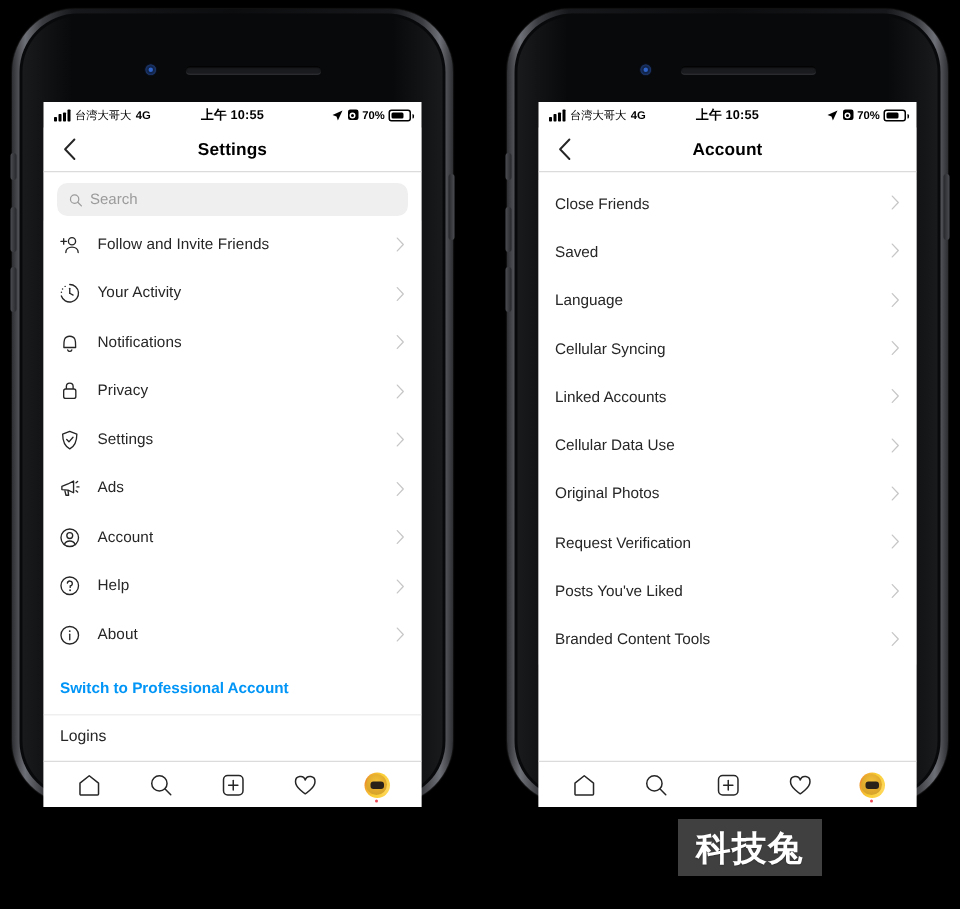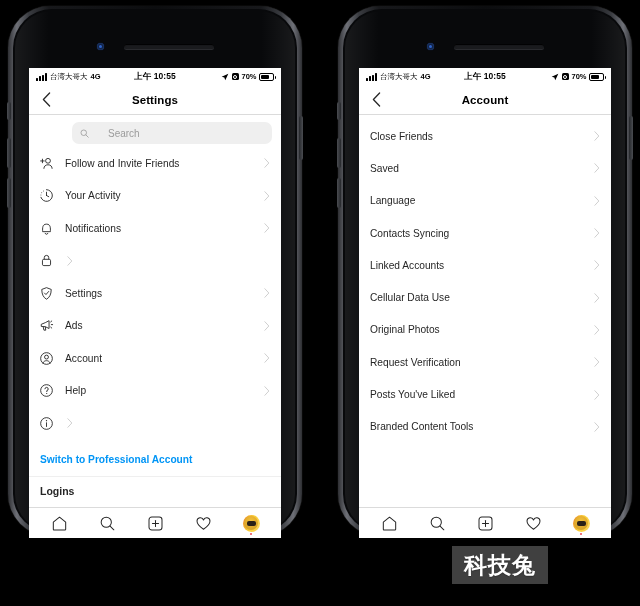--- a/index.html
+++ b/index.html
@@ -92,42 +92,42 @@
   .nav-back { position:absolute; left:8px; top:50%; transform:translateY(-50%);
               width:18px; height:18px; display:flex; align-items:center; justify-content:center; }
   .nav-title { font-size:11.5px; font-weight:bold; color:#000; letter-spacing:.1px; }
 
   
   .content { flex:1 1 auto; overflow:hidden; background:#fff; position:relative; }
 
   .searchwrap { padding:7px 9px 3px 9px; }
   .searchbox {
     height:22px; background:#efefef; border-radius:7px;
-    display:flex; align-items:center; gap:19px; padding:0 8px;margin-left:34px;
+    display:flex; align-items:center; gap:5px; padding:0 8px;
   }
   .searchbox .ph { font-size:10px; color:#9b9b9b; }
 
   .row {
     height:32.5px; display:flex; align-items:center; padding:0 9px;
     position:relative; background:#fff;
   }
   .row .ico { width:17px; height:17px; flex:0 0 17px; display:flex; align-items:center; justify-content:center; margin-right:10px; }
   .row .lbl { font-size:10.2px; color:#262626; flex:1; letter-spacing:.05px; }
   .row .chev { width:10px; height:10px; display:flex; align-items:center; justify-content:center; }
 
   .row-plain { height:32.3px; display:flex; align-items:center; padding:0 11px; background:#fff; }
   .row-plain .lbl { font-size:10.2px; color:#262626; flex:1; }
 
   .link-row { padding:9px 11px 9px 11px; }
   .link-row .lnk { font-size:10.2px; color:#0095f6; font-weight:600; }
 
   .divider { height:1px; background:#efefef; margin:0 0 0 0; }
 
   .logins-row { padding:4px 11px 0 11px; }
-  .logins-row .lbl { font-size:10.5px; color:#262626; font-weight:bold;text-align:right; }
+  .logins-row .lbl { font-size:10.5px; color:#262626; font-weight:normal;text-align:right; }
 
   
   .tabbar {
     flex:0 0 31px; height:31px; border-top:1px solid #dbdbdb;
     display:flex; align-items:center; justify-content:space-around;
     background:#fff; padding:0 6px;
   }
   .tab { width:26px; height:24px; display:flex; align-items:center; justify-content:center; }
   .avatar-ring {
     width:17px; height:17px; border-radius:50%; padding:1.5px;
@@ -271,20 +271,21 @@
           </span>
         </div>
 
         <div class="row">
           <span class="ico">
             <svg width="15" height="15" viewBox="0 0 20 20">
               <rect x="4.6" y="8.4" width="10.8" height="8.4" rx="1.8" stroke="#262626" stroke-width="1.2" fill="none"></rect>
               <path d="M7 8.4 V6.2 a3 3 0 0 1 6 0 V8.4" stroke="#262626" stroke-width="1.2" fill="none"></path>
             </svg>
           </span>
+          <span class="lbl">Privacy</span>
           <span class="chev">
             <svg width="6" height="10" viewBox="0 0 8 14">
                 <path d="M1 1 L6.6 7 L1 13" stroke="#c7c7c7" stroke-width="1.2" fill="none" stroke-linecap="round" stroke-linejoin="round"></path>
               </svg>
           </span>
         </div>
 
         <div class="row">
           <span class="ico">
             <svg width="15" height="15" viewBox="0 0 20 20">
@@ -351,20 +352,21 @@
         </div>
 
         <div class="row">
           <span class="ico">
             <svg width="15" height="15" viewBox="0 0 20 20">
               <circle cx="10" cy="10" r="7.8" stroke="#262626" stroke-width="1.2" fill="none"></circle>
               <circle cx="10" cy="6.3" r=".85" fill="#262626"></circle>
               <line x1="10" y1="9" x2="10" y2="14" stroke="#262626" stroke-width="1.2" stroke-linecap="round"></line>
             </svg>
           </span>
+          <span class="lbl">About</span>
           <span class="chev">
             <svg width="6" height="10" viewBox="0 0 8 14">
                 <path d="M1 1 L6.6 7 L1 13" stroke="#c7c7c7" stroke-width="1.2" fill="none" stroke-linecap="round" stroke-linejoin="round"></path>
               </svg>
           </span>
         </div>
 
         <div class="link-row">
           <span class="lnk">Switch to Professional Account</span>
         </div>
@@ -475,21 +477,21 @@
                 <path d="M1 1 L6.6 7 L1 13" stroke="#c7c7c7" stroke-width="1.2" fill="none" stroke-linecap="round" stroke-linejoin="round"></path>
               </svg></span>
         </div>
         <div class="row-plain">
           <span class="lbl">Language</span>
           <span class="chev"><svg width="6" height="10" viewBox="0 0 8 14">
                 <path d="M1 1 L6.6 7 L1 13" stroke="#c7c7c7" stroke-width="1.2" fill="none" stroke-linecap="round" stroke-linejoin="round"></path>
               </svg></span>
         </div>
         <div class="row-plain">
-          <span class="lbl">Contacts Syncing</span>
+          <span class="lbl">Cellular Syncing</span>
           <span class="chev"><svg width="6" height="10" viewBox="0 0 8 14">
                 <path d="M1 1 L6.6 7 L1 13" stroke="#c7c7c7" stroke-width="1.2" fill="none" stroke-linecap="round" stroke-linejoin="round"></path>
               </svg></span>
         </div>
         <div class="row-plain">
           <span class="lbl">Linked Accounts</span>
           <span class="chev"><svg width="6" height="10" viewBox="0 0 8 14">
                 <path d="M1 1 L6.6 7 L1 13" stroke="#c7c7c7" stroke-width="1.2" fill="none" stroke-linecap="round" stroke-linejoin="round"></path>
               </svg></span>
         </div>

